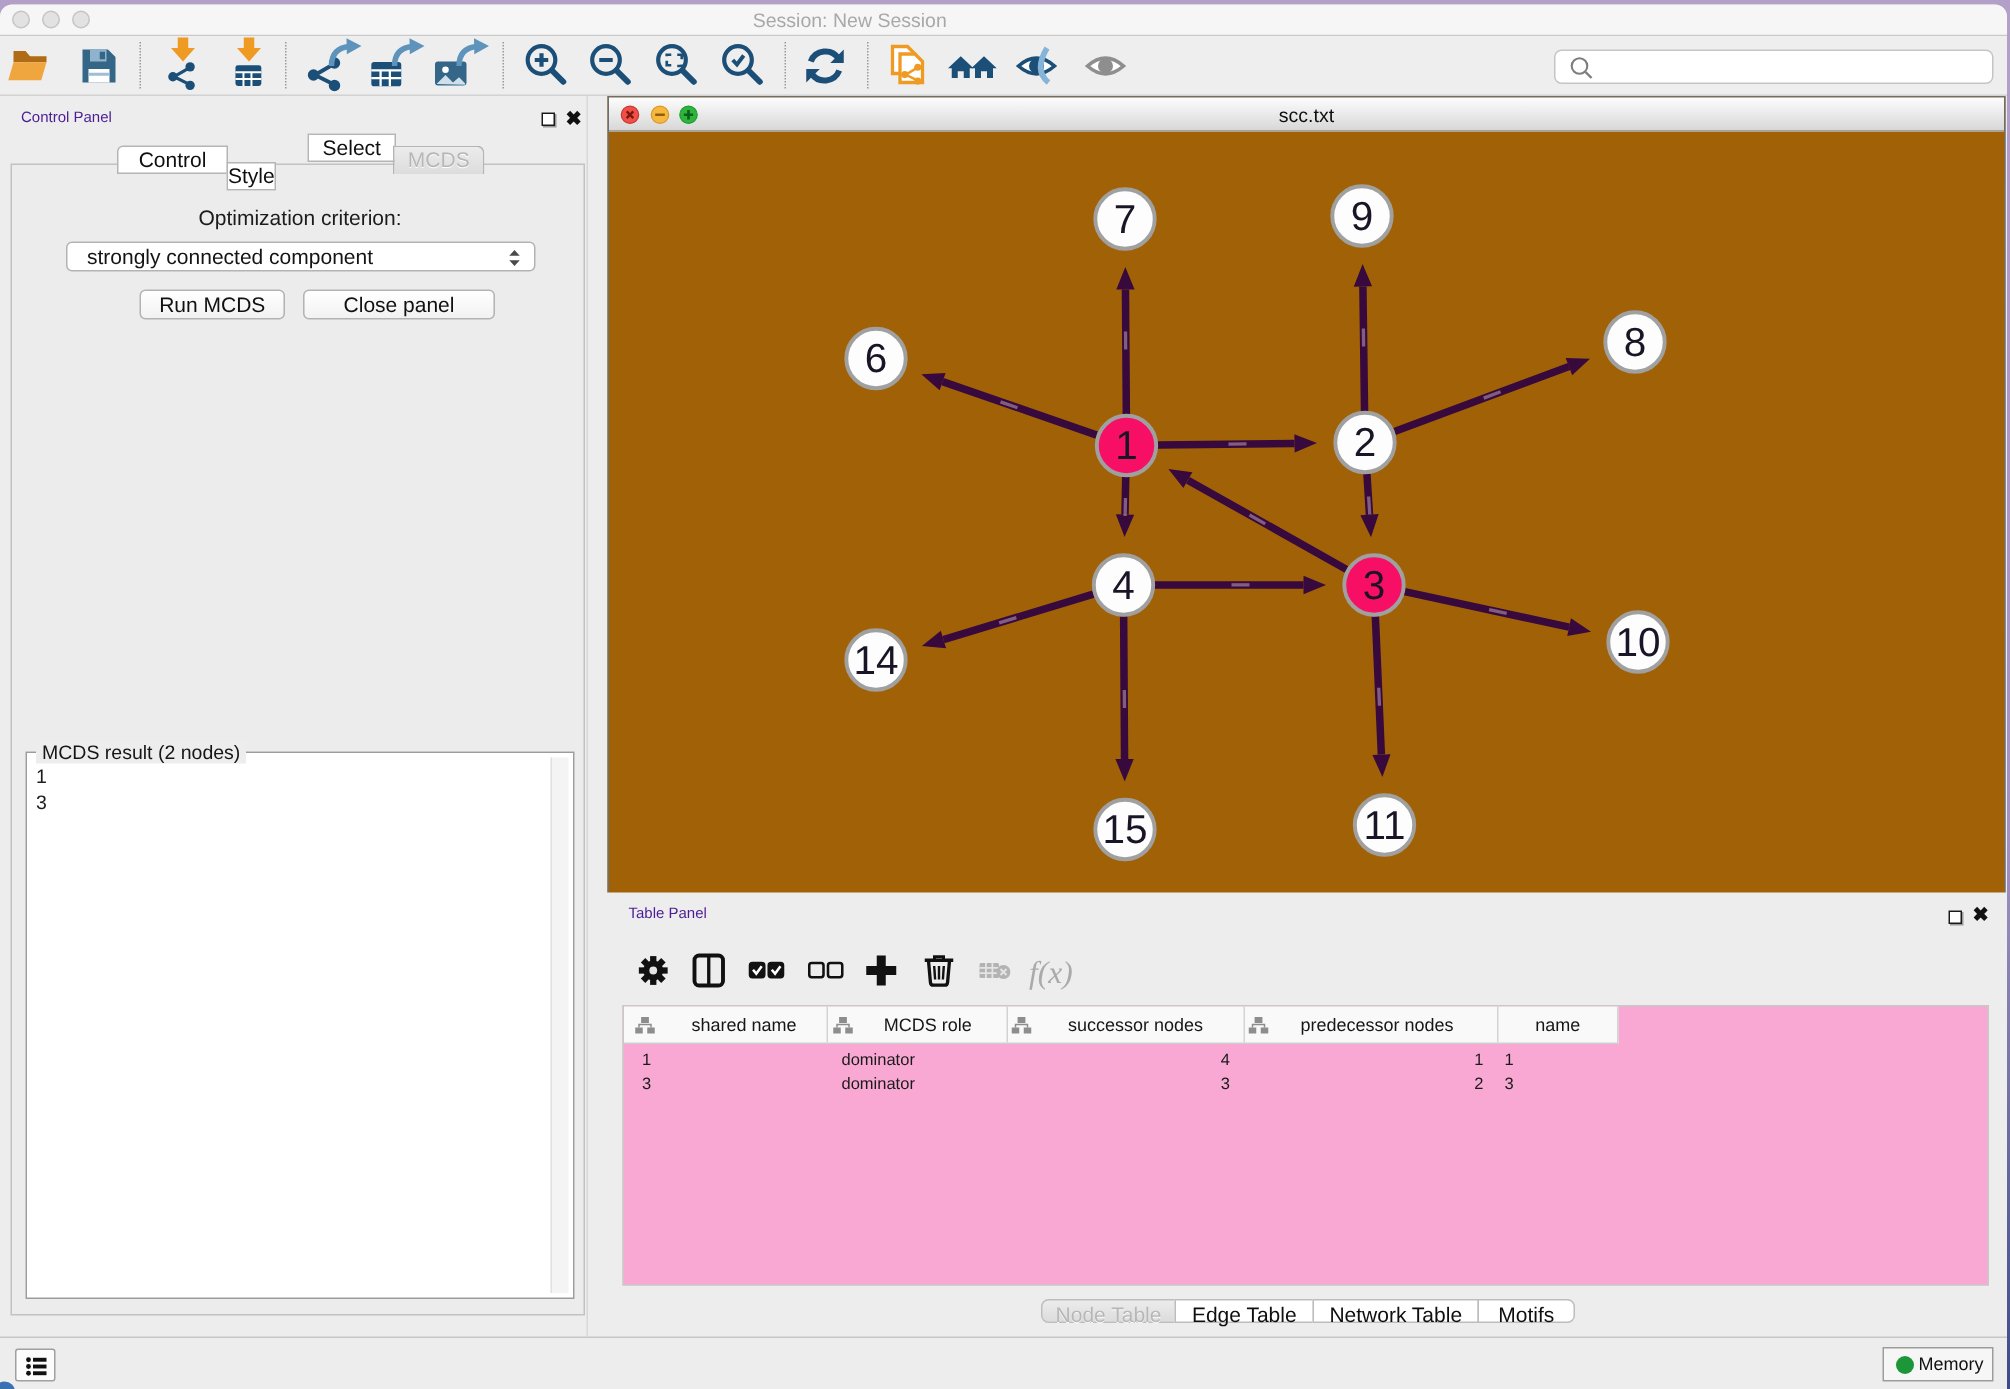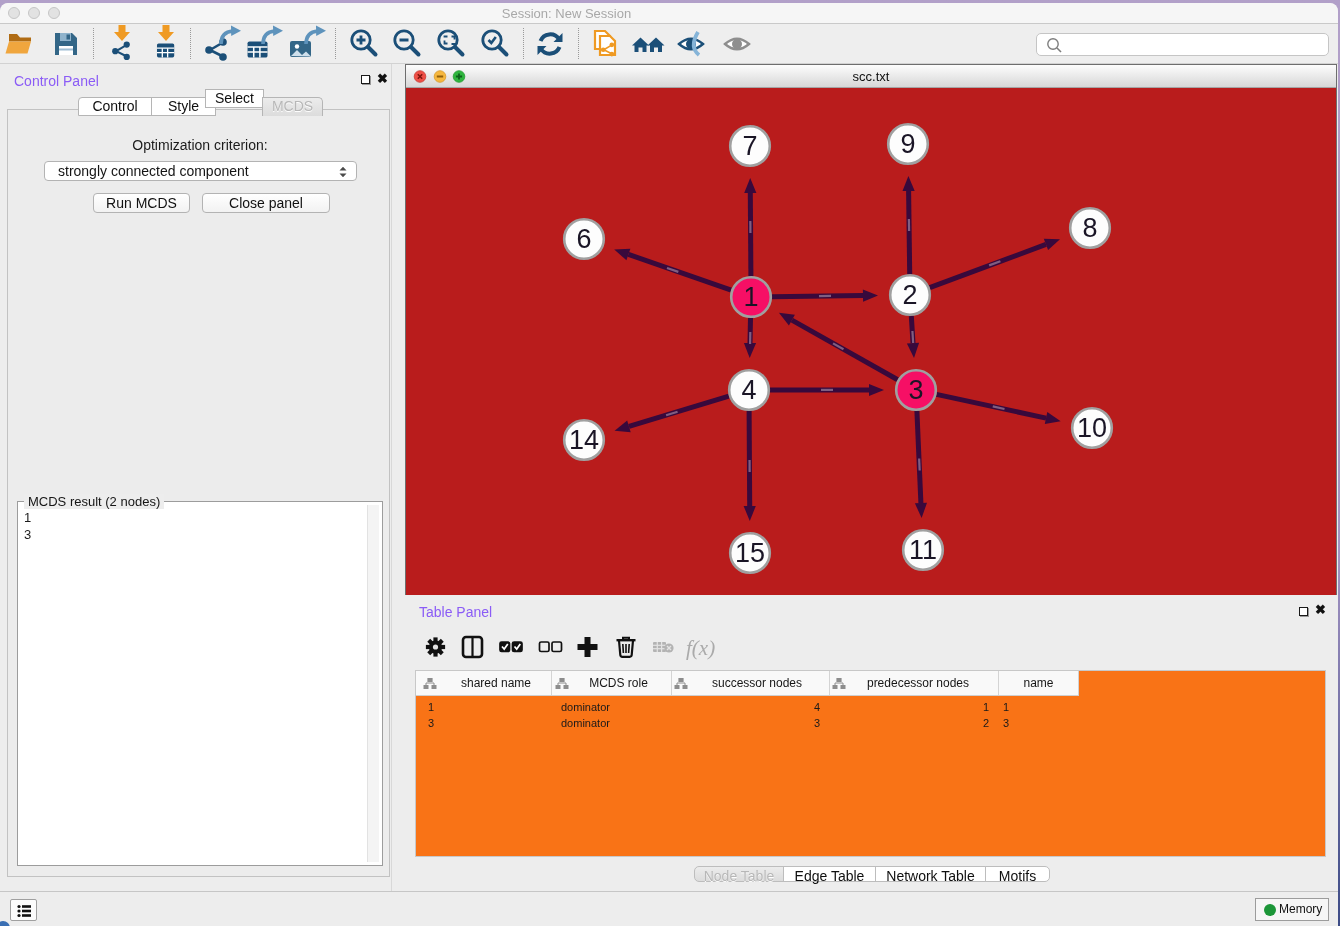--- a/index.html
+++ b/index.html
@@ -4,35 +4,35 @@
 html,body{width:1340px;height:926px;overflow:hidden;font-family:'Liberation Sans',sans-serif;background:linear-gradient(180deg,#b2a0c9 0%,#a393c2 40%,#54548e 100%)}
 #win{position:absolute;left:0;top:3px;width:1338px;height:923px;background:#ededed;border-radius:8px 8px 0 0;overflow:hidden}
 .abs{position:absolute}
 #tbar{left:0;top:0;width:1338px;height:21px;background:#f6f6f6;border-bottom:1px solid #c9c9c9;border-radius:8px 8px 0 0}
 .tl{position:absolute;top:4px;width:12px;height:12px;border-radius:50%;background:#e2e2e2;border:1px solid #c5c5c5}
 #wtitle{left:0;top:3px;width:1133px;text-align:center;font-size:13px;color:#a8a8a8}
 #toolbar{left:0;top:21px;width:1338px;height:40px;background:#eeeeee;border-bottom:1px solid #d2d2d2}
 .sep{position:absolute;top:4px;height:31px;width:0;border-left:1px dotted #999}
 #search{left:1036px;top:9px;width:293px;height:23px;background:#fff;border:1px solid #c5c5c5;border-radius:5px}
 #cp{left:0;top:61px;width:392px;height:827px;background:#ededed;border-right:1px solid #d8d8d8}
-.ptitle{font-size:14px;color:#8b5cf6}
+.ptitle{font-size:10px;color:#4c1d95}
 .ficon{position:absolute;width:9px;height:9px;border:1.5px solid #1a1a1a;background:#fff;box-shadow:1px 1px 0 #9a9a9a}
 .xicon{position:absolute;font-size:13px;font-weight:bold;color:#111}
 .tab{position:absolute;height:19px;background:#fff;border:1px solid #b5b5b5;font-size:14px;color:#0f0f0f;text-align:center;line-height:17px}
 #cpanel{left:7px;top:45px;width:383px;height:768px;background:#ececec;border:1px solid #c2c2c2}
 .btn{position:absolute;height:20px;background:linear-gradient(180deg,#ffffff,#f2f2f2);border:1px solid #b3b3b3;border-radius:4px;font-size:14px;color:#111;text-align:center;line-height:18px}
 #combo{left:44px;top:97px;width:313px;height:20px;background:#fff;border:1px solid #b3b3b3;border-radius:4px;font-size:14px;color:#141414;line-height:18px;padding-left:13px}
 #fs{left:17px;top:437px;width:366px;height:365px;background:#fff;border:1px solid #9c9c9c}
 #fslegend{left:24px;top:430px;background:#ededed;padding:0 4px;font-size:13px;color:#161616}
 #fstext{left:6px;top:8px;font-size:13px;line-height:16.5px;color:#1d1d1d;white-space:pre}
 #fssb{position:absolute;right:3px;top:3px;bottom:3px;width:12px;background:#f4f4f4;border-left:1px solid #e2e2e2}
-#nf{left:405px;top:61px;width:932px;height:671px;border:1px solid #6e6e6e;background:#b91c1c}
+#nf{left:405px;top:61px;width:932px;height:671px;border:1px solid #6e6e6e;background:#a16207}
 #nftitle{left:0;top:0;width:930px;height:23px;background:linear-gradient(180deg,#fdfdfd,#d7d7d7);border-bottom:1px solid #a5a5a5;text-align:center;font-size:13px;color:#0e0e0e;line-height:23px}
 #tp{left:392px;top:592px;width:946px;height:296px;background:#ededed}
-#ttable{left:23px;top:75px;width:911px;height:187px;background:#f97316;border:1px solid #c8c8c8}
+#ttable{left:23px;top:75px;width:911px;height:187px;background:#f9a8d4;border:1px solid #c8c8c8}
 #thead{position:absolute;left:0;top:0;width:663px;height:25px;background:#f9f9f9;border-bottom:1px solid #cfcfcf;border-right:1px solid #d2d2d2}
 .hsep{position:absolute;top:0;height:24px;width:0;border-left:1px solid #d4d4d4}
 .hlbl{position:absolute;top:5px;font-size:12px;color:#161616;text-align:center}
 .cell{position:absolute;font-size:11px;color:#1a1a1a}
 .btab{position:absolute;height:16px;background:#fff;border:1px solid #bdbdbd;font-size:14px;color:#0f0f0f;text-align:center;line-height:18px}
 .tabsel{background:linear-gradient(180deg,#ececec,#dcdcdc);color:#b7b7b7;text-shadow:0 1px 0 rgba(255,255,255,.95);border-bottom:none}
 #sb{left:0;top:888px;width:1338px;height:35px;background:#ededed;border-top:1px solid #c6c6c6}
 #lbtn{left:10px;top:7px;width:27px;height:22px;background:#fcfcfc;border:1px solid #a0a0a0;border-radius:2px}
 #mem{left:1255px;top:6px;width:74px;height:23px;background:#f6f6f6;border:1px solid #9c9c9c;font-size:12px;color:#111;line-height:21px;padding-left:23px}
 #memdot{position:absolute;left:8px;top:5px;width:12px;height:12px;border-radius:50%;background:#1c9638}
@@ -222,21 +222,21 @@
         </svg>
       </div>
   </div>
 
   <div class="abs" id="cp">
     <div class="abs ptitle" style="left:14px;top:9px">Control Panel</div>
     <div class="ficon" style="left:361px;top:11px"></div>
     <div class="xicon" style="left:377px;top:7px">✖</div>
     <div class="abs" id="cpanel"></div>
     <div class="tab" style="left:78px;top:33px;width:74px;border-radius:4px 0 0 0">Control</div>
-      <div class="tab" style="left:151px;top:33px;width:65px">Style</div>
+      <div class="tab" style="left:151px;top:44px;width:33px">Style</div>
       <div class="tab" style="left:205px;top:25px;width:59px">Select</div>
       <div class="tab tabsel" style="left:262px;top:33px;width:61px;border-radius:0 5px 0 0">MCDS</div>
     <div class="abs" style="left:30px;top:73px;width:340px;text-align:center;font-size:14px;color:#1c1c1c">Optimization criterion:</div>
     <div class="abs" id="combo">strongly connected component<svg width="12" height="14" style="position:absolute;right:7px;top:3px">
           <path d="M2.5,5.5 l3.5,-3.8 l3.5,3.8 z M2.5,8.5 l3.5,3.8 l3.5,-3.8 z" fill="#4a4a4a"></path>
         </svg></div>
     <div class="btn" style="left:93px;top:129px;width:97px">Run MCDS</div>
     <div class="btn" style="left:202px;top:129px;width:128px">Close panel</div>
     <div class="abs" id="fs">
         <div class="abs" id="fstext">1

